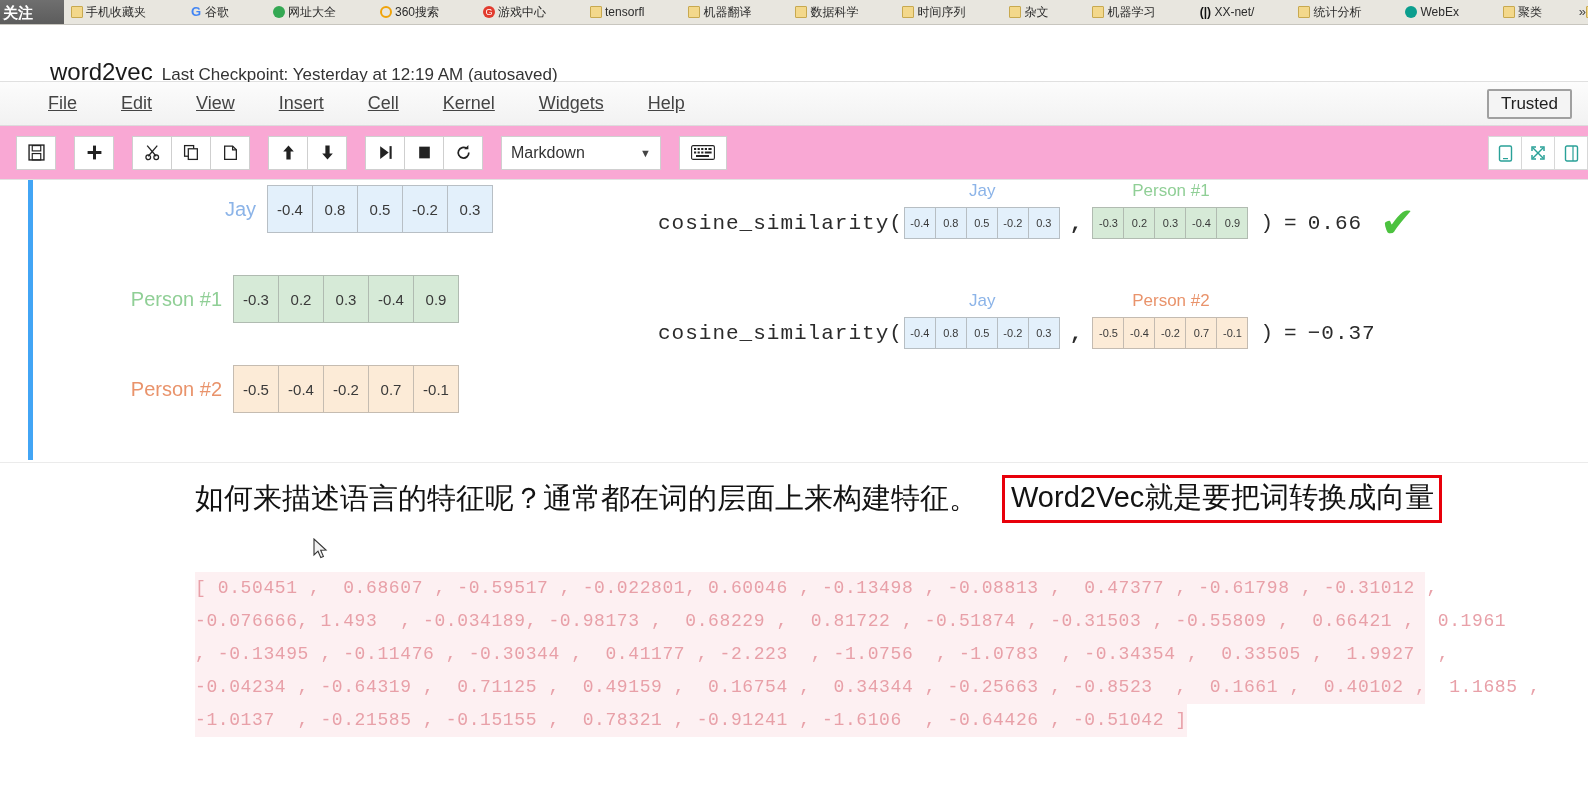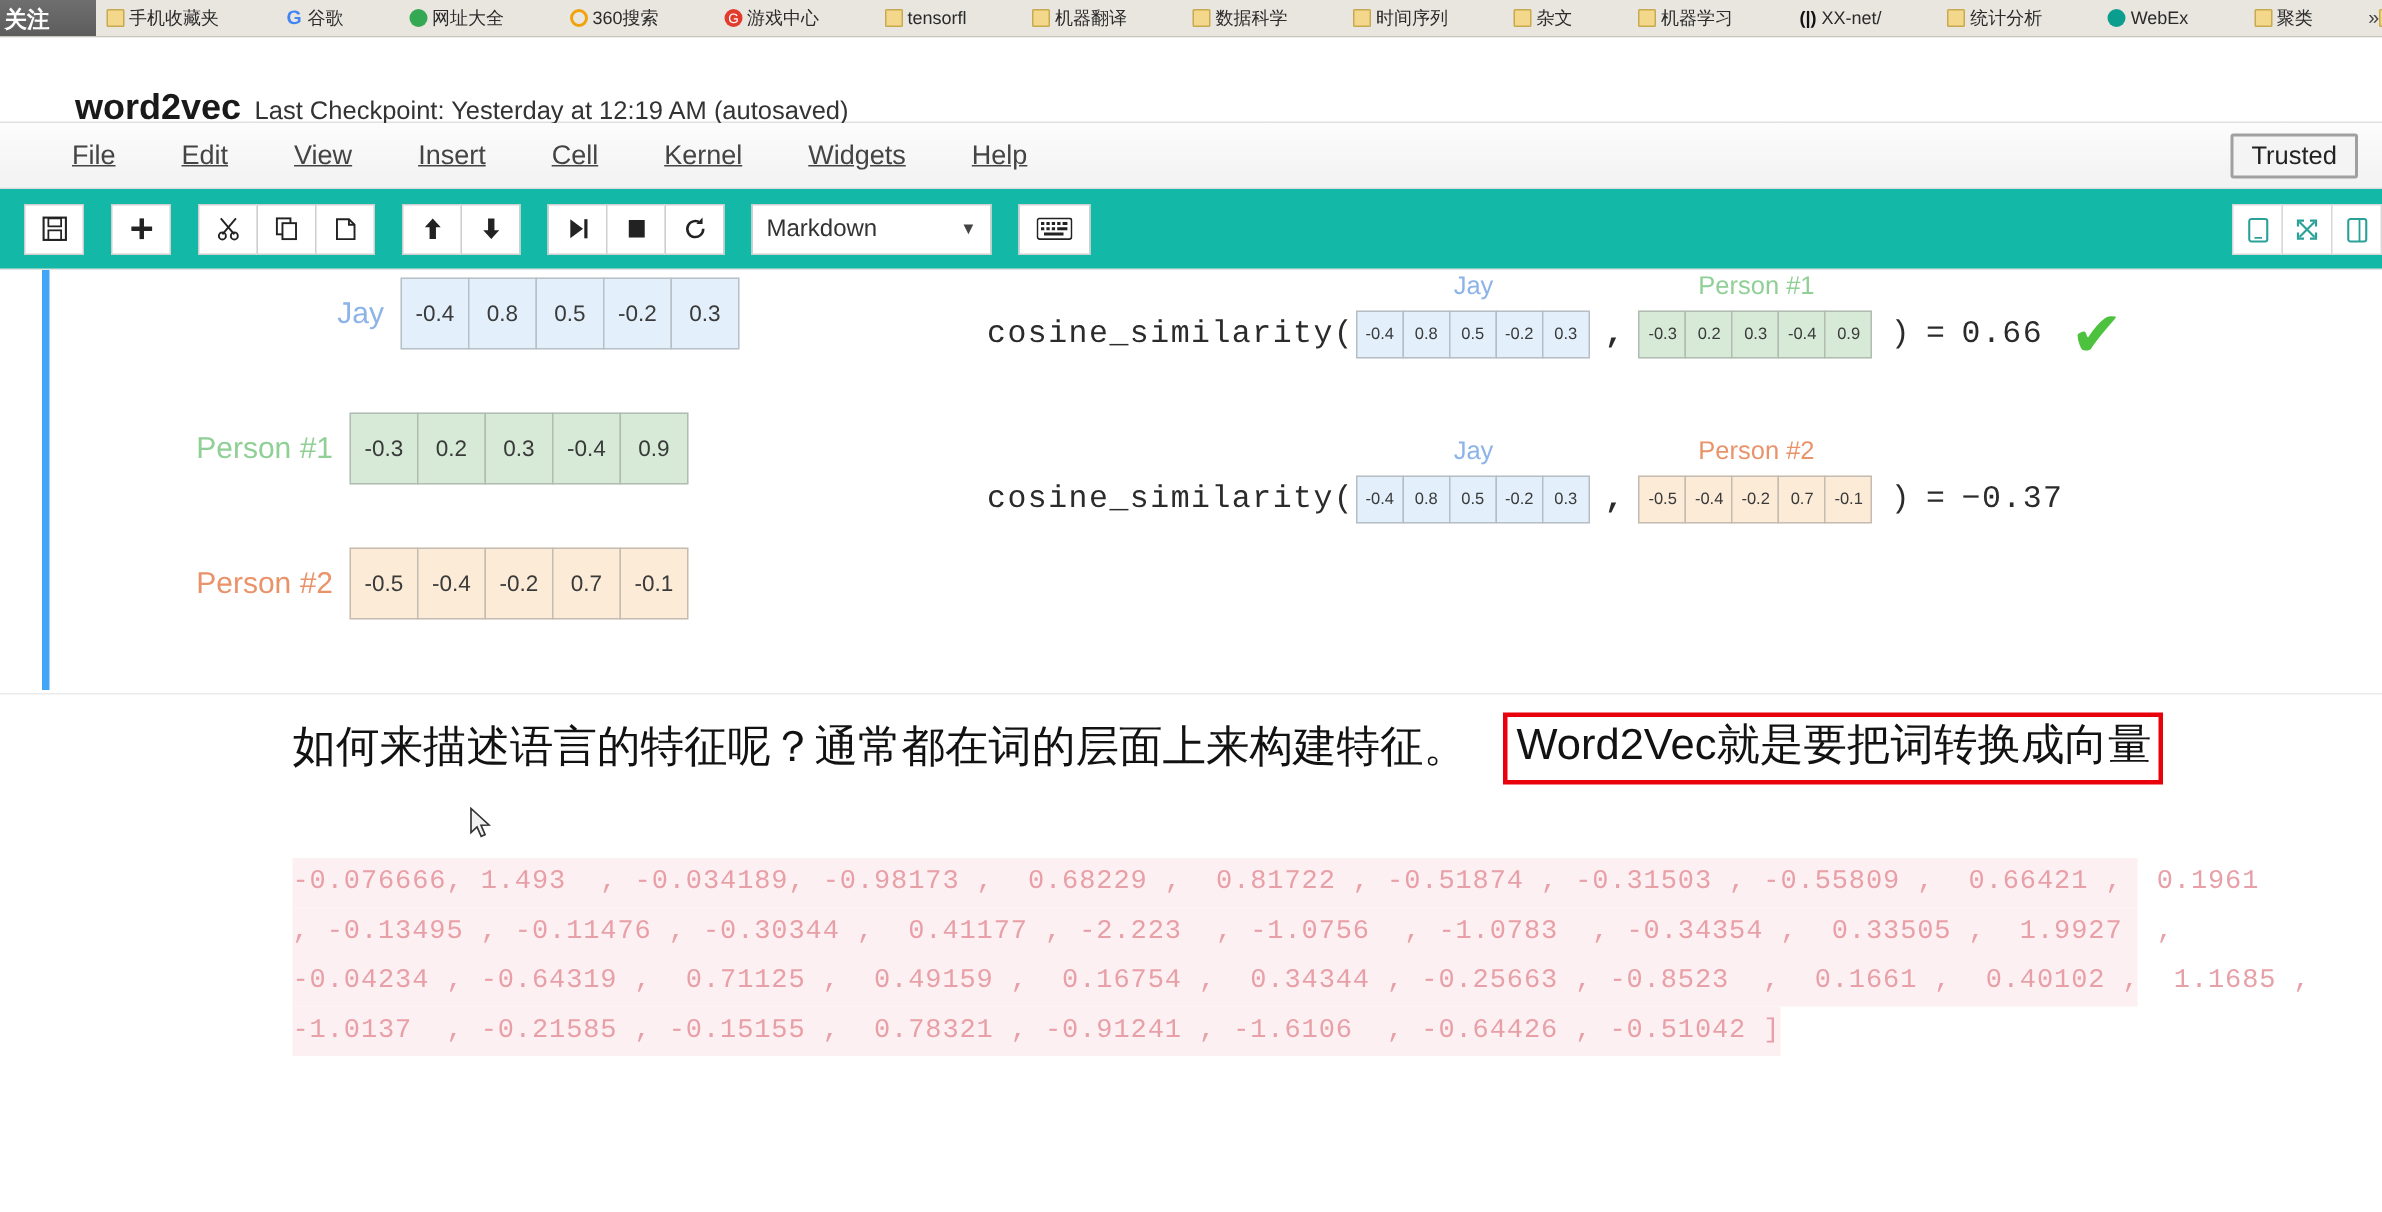--- a/index.html
+++ b/index.html
@@ -93,21 +93,21 @@
     font-weight: 300;
     letter-spacing: -0.5px;
     line-height: 1;
   }
   #nb-title-wrap {
     display: flex;
     align-items: baseline;
     gap: 9px;
     margin-left: 40px;
   }
-  #nb-name { font-size: 24px; color: #1a1a1a; font-weight: 700; }
+  #nb-name { font-size: 24px; color: #1a1a1a; font-weight: 400; }
   #nb-checkpoint { font-size: 17px; color: #333; margin-top: 44px; }
 
   
   #jp-menubar {
     height: 44px;
     background: linear-gradient(#fcfcfc, #f2f2f2);
     border-bottom: 1px solid #dcdcdc;
     display: flex;
     align-items: center;
     padding-left: 26px;
@@ -127,21 +127,21 @@
     background: #f4f4f4;
     padding: 3px 12px;
     font-size: 17px;
     color: #222;
     border-radius: 2px;
   }
 
   
   #jp-toolbar {
     height: 54px;
-    background: #14b8a6;
+    background: #f9a8d4;
     border-bottom: 1px solid #e2e2e2;
     display: flex;
     align-items: center;
     padding-left: 16px;
     gap: 18px;
     position: relative;
   }
   .tb-group { display: flex; }
   .tb-btn {
     width: 40px; height: 34px;
@@ -673,19 +673,20 @@
   <div id="cell-sep"></div>
 
   <div id="cell-text">
     <div id="cn-line">
       <span>如何来描述语言的特征呢？通常都在词的层面上来构建特征。</span>
       <span id="cn-highlight">Word2Vec就是要把词转换成向量</span>
     </div>
   </div>
 
   <div id="cell-output">
+    <span class="out-line">[ 0.50451 ,  0.68607 , -0.59517 , -0.022801, 0.60046 , -0.13498 , -0.08813 ,  0.47377 , -0.61798 , -0.31012 ,</span>
     <span class="out-line">-0.076666, 1.493  , -0.034189, -0.98173 ,  0.68229 ,  0.81722 , -0.51874 , -0.31503 , -0.55809 ,  0.66421 ,  0.1961</span>
     <span class="out-line">, -0.13495 , -0.11476 , -0.30344 ,  0.41177 , -2.223  , -1.0756  , -1.0783  , -0.34354 ,  0.33505 ,  1.9927  ,</span>
     <span class="out-line">-0.04234 , -0.64319 ,  0.71125 ,  0.49159 ,  0.16754 ,  0.34344 , -0.25663 , -0.8523  ,  0.1661 ,  0.40102 ,  1.1685 ,</span>
     <span class="out-line">-1.0137  , -0.21585 , -0.15155 ,  0.78321 , -0.91241 , -1.6106  , -0.64426 , -0.51042 ]</span>
   </div>
 
 </div>
 
 </body></html>

